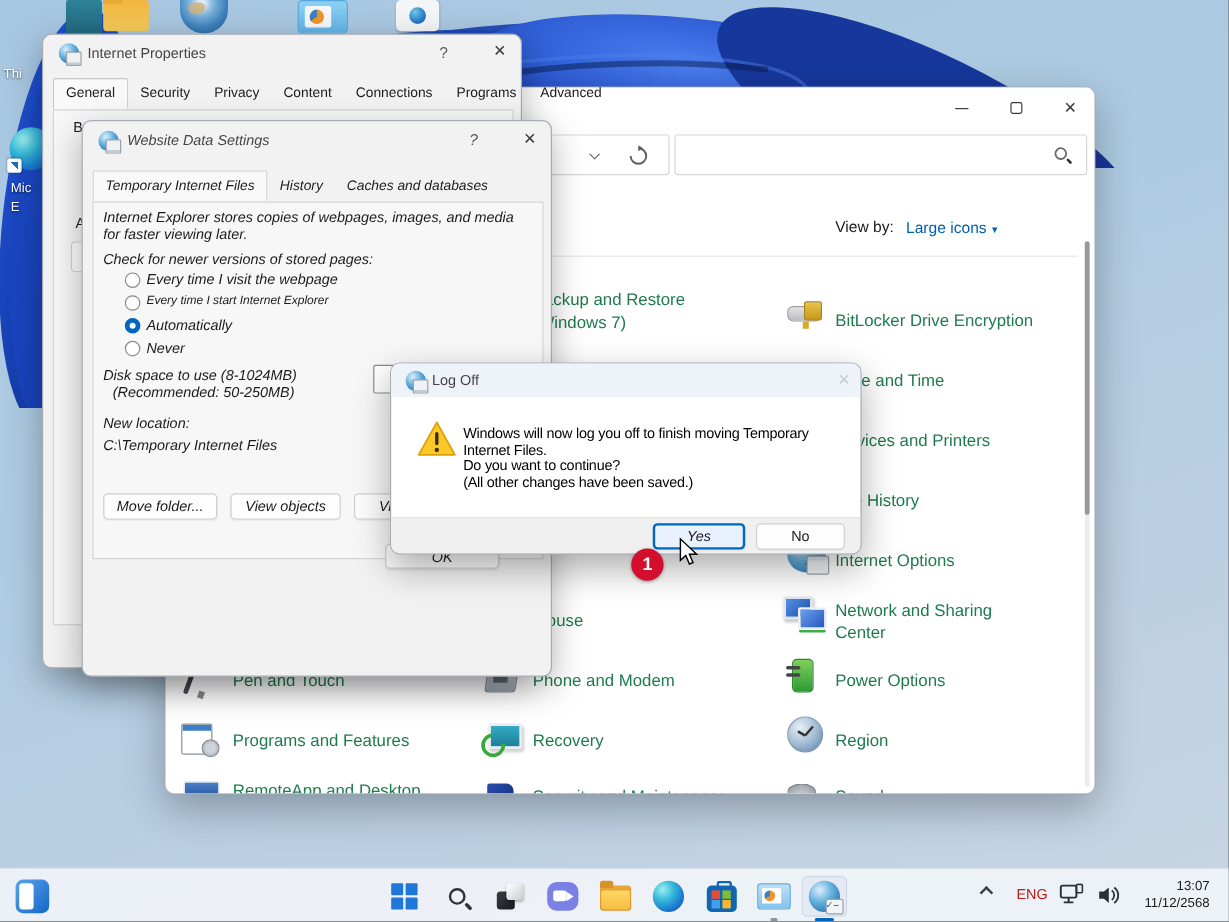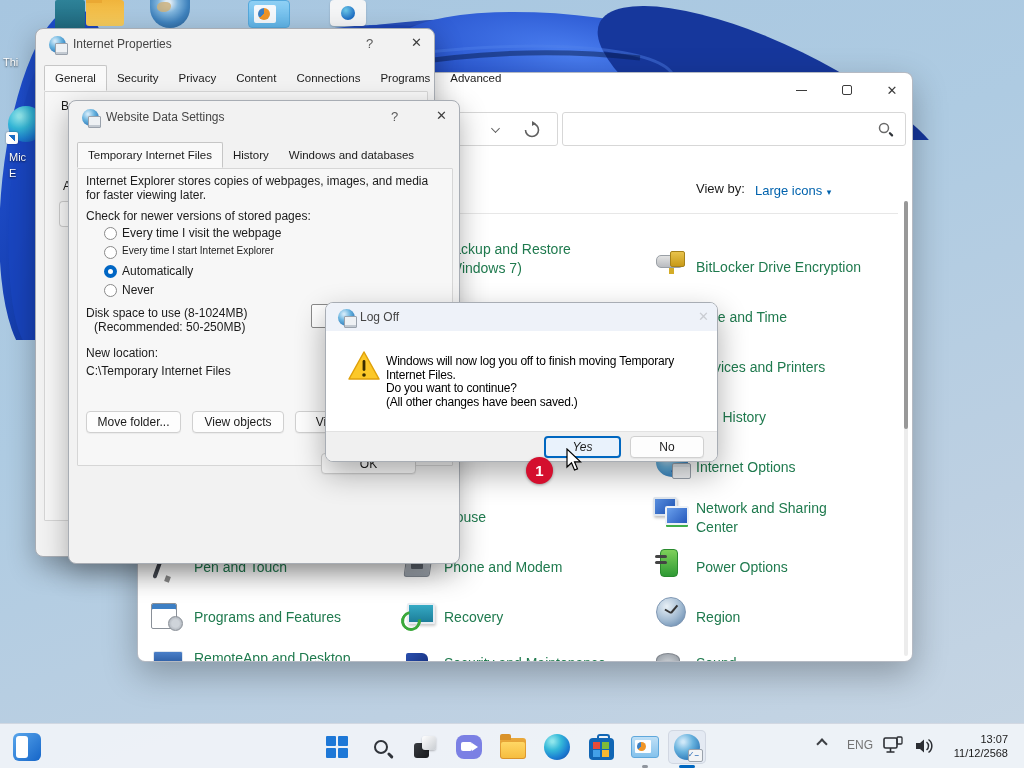--- a/index.html
+++ b/index.html
@@ -128,21 +128,21 @@
   .edgeicon{width:26px;height:26px;border-radius:50%;background:radial-gradient(circle at 32% 28%,#8fe6ec 5%,#35b9d9 35%,#1c7fd2 65%,#154aa6 95%);}
   .store{position:relative;width:25px;height:22px;background:#1166b4;border-radius:4px;margin-top:3px;}
   .store::before{content:"";position:absolute;left:8px;top:-4px;width:9px;height:5px;border:2px solid #1166b4;border-bottom:none;border-radius:3px 3px 0 0;}
   .store .sq{position:absolute;width:7px;height:7px;}
   .cpicon{position:relative;width:28px;height:22px;background:linear-gradient(180deg,#bfe0f6,#84c2ec);border:1px solid #5fa8dc;border-radius:3px;}
   .cpicon::before{content:"";position:absolute;left:3px;top:3px;width:16px;height:13px;background:#fbfdff;border-radius:1px;}
   .cpicon::after{content:"";position:absolute;left:5px;top:5px;width:9px;height:9px;border-radius:50%;background:conic-gradient(#ef9426 0 65%,#3d7fc1 65% 100%);}
   .tb-dot{position:absolute;top:41px;width:6px;height:3px;border-radius:2px;background:#8f959d;}
   .tb-pill{position:absolute;top:41px;width:16px;height:3px;border-radius:2px;background:#0067c0;}
   .tray-chev{width:8px;height:8px;border-top:2px solid #3c3f44;border-right:2px solid #3c3f44;transform:rotate(-45deg);}
-  .tray-text{font-size:12px;color:#737373;}
+  .tray-text{font-size:12px;color:#b91c1c;}
   .clock{font-size:11px;color:#1b1b1b;text-align:right;line-height:14px;}
 
   
   .badge{left:526px;top:457px;width:27px;height:27px;border-radius:50%;background:#d40f2e;color:#fff;
     display:flex;align-items:center;justify-content:center;font-size:15px;font-weight:bold;box-shadow:0 1px 3px rgba(0,0,0,.35);}
 </style>
 </head>
 <body>
 
 <div class="screen">
@@ -278,29 +278,29 @@
     </div>
     <div class="tabpanel" style="left:8px;top:62px;width:384px;height:430px;"></div>
     <div class="abs" style="left:25px;top:70px;font-size:12px;color:#1b1b1b;">Browsing history</div>
     <div class="abs" style="left:27px;top:150px;font-size:12px;color:#1b1b1b;">Ap</div>
     <div class="abs" style="left:23px;top:172px;width:14px;height:26px;background:#fdfdfd;border:1px solid #d0d0d0;border-right:none;border-radius:4px 0 0 4px;"></div>
     <div class="btn" style="left:165px;top:503px;width:70px;">OK</div>
     <div class="btn" style="left:246px;top:503px;width:54px;">Cancel</div>
     <div class="btn disabled" style="left:327px;top:503px;width:70px;">Apply</div>
   </div>
 
-  <div class="abs dlg" style="left:68px;top:100px;width:392px;height:464px;">
+  <div class="abs dlg" style="left:68px;top:100px;width:392px;height:464px;font-style:italic;">
     <div class="ie-ico" style="left:13px;top:8px;"></div>
     <div class="dlg-title" style="top:9px;">Website Data Settings</div>
     <div class="dlg-help" style="left:322px;top:8px;">?</div>
     <div class="dlg-close" style="left:367px;top:7px;">✕</div>
     <div class="tabstrip" style="left:8px;top:41px;">
       <div class="tab sel">Temporary Internet Files</div>
       <div class="tab">History</div>
-      <div class="tab">Windows and databases</div>
+      <div class="tab">Caches and databases</div>
     </div>
     <div class="tabpanel" style="left:8px;top:67px;width:376px;height:298px;"></div>
     <div class="abs" style="left:17px;top:73px;font-size:12px;">Internet Explorer stores copies of webpages, images, and media</div>
     <div class="abs" style="left:17px;top:87px;font-size:12px;">for faster viewing later.</div>
     <div class="abs" style="left:17px;top:108px;font-size:12px;">Check for newer versions of stored pages:</div>
 
     <div class="radio" style="left:35px;top:126px;"></div>
     <div class="abs" style="left:53px;top:125px;font-size:12px;">Every time I visit the webpage</div>
     <div class="radio" style="left:35px;top:145px;"></div>
     <div class="abs" style="left:53px;top:144px;font-size:10px;">Every time I start Internet Explorer</div>

